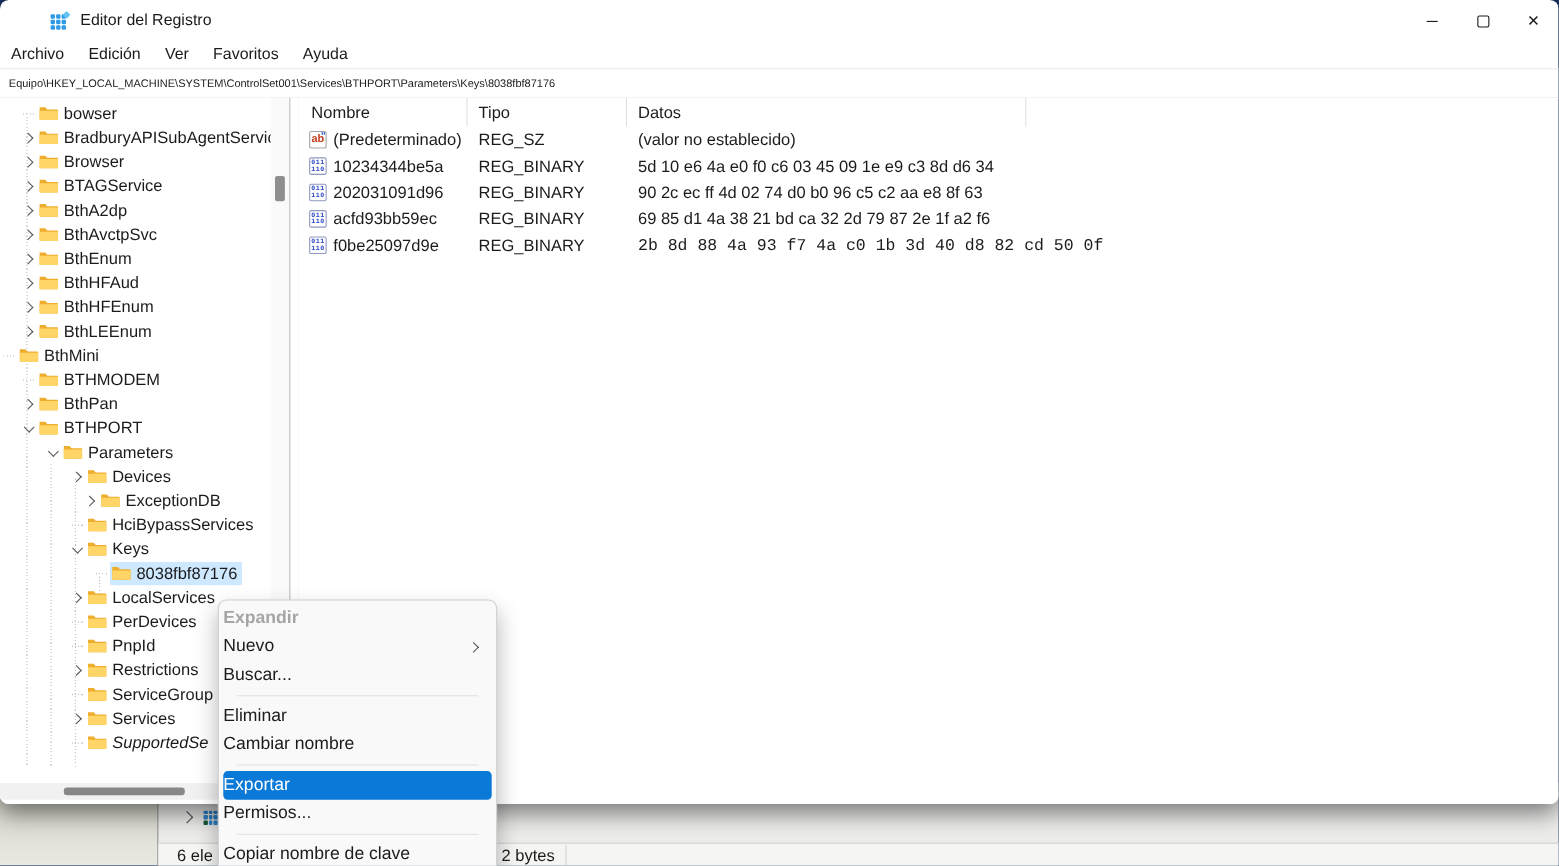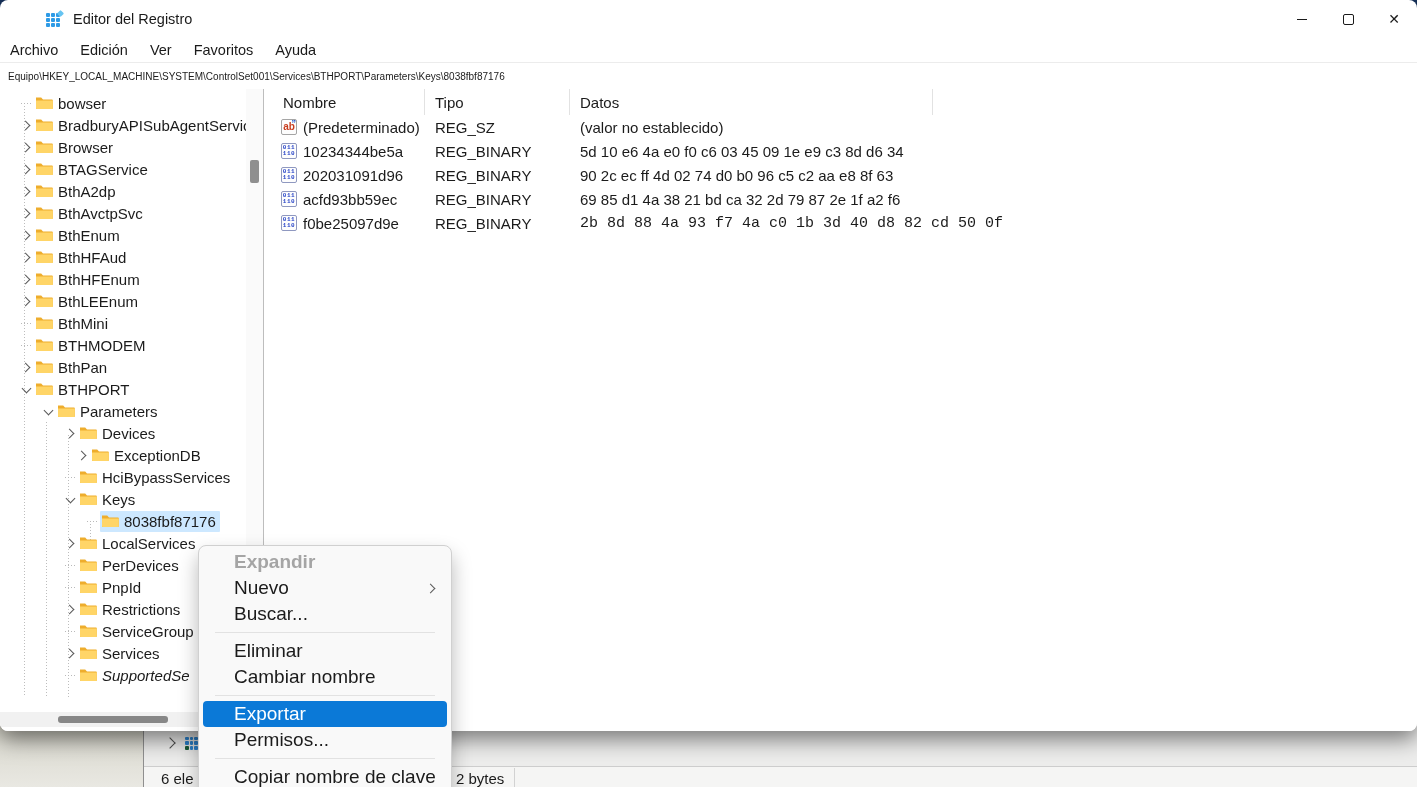--- a/index.html
+++ b/index.html
@@ -73,21 +73,21 @@
   .lcell{height:100%;display:flex;align-items:center;box-sizing:border-box;font-size:15px;color:#1b1b1b;white-space:nowrap;overflow:hidden;}
   .vicon{flex:none;width:16px;height:16px;border:1px solid #a5a5a5;border-radius:2px;background:#fdfdfd;margin-left:10px;margin-right:6px;position:relative;box-sizing:border-box;}
   .vicon.str{font-size:10px;font-weight:bold;color:#c83c1e;text-align:center;line-height:14px;}
   .vicon.str .q{position:absolute;right:0px;top:-4px;color:#2456c8;font-size:9px;}
   .vicon.bin{border-color:#8f98c0;display:flex;flex-direction:column;align-items:center;justify-content:center;}
   .vicon.bin i{font-style:normal;font-family:"Liberation Mono","DejaVu Sans Mono",monospace;font-size:6px;line-height:6px;color:#2a46c8;font-weight:bold;letter-spacing:.5px;}
 
   
   .cmenu{position:absolute;left:198px;top:545px;width:254px;height:262px;background:#f9f9f9;border:1px solid #d0d0d0;border-radius:8px 8px 8px 8px;box-shadow:0 10px 20px rgba(0,0,0,.28);box-sizing:border-box;padding-top:3px;z-index:20;}
   .citem{height:26px;display:flex;align-items:center;margin:0 4px;border-radius:4px;position:relative;}
-  .citem .clabel{margin-left:31px;font-size:19px;color:#1b1b1b;}
+  .citem .clabel{font-size:16px;color:#1b1b1b;}
   .citem.disabled .clabel{color:#a5a5a5;font-weight:bold;}
   .citem.hl{background:#0b79d7;}
   .citem.hl .clabel{color:#ffffff;}
   .citem .subarrow{position:absolute;right:13px;width:6px;height:6px;border-right:1.4px solid #5a5a5a;border-bottom:1.4px solid #5a5a5a;transform:rotate(-45deg);}
   .csep{height:1px;background:#e2e2e2;margin:5px 16px;}
 </style>
 </head>
 <body>
 
 <div class="screen">
@@ -277,21 +277,21 @@
               <span class="chev r"></span>
             </span>
             <span class="sel-wrap">
               <svg class="folder" width="18" height="14" viewBox="0 0 18 14">
                 <path d="M1 1.5 h5.2 l1.8 2 h9 a0.8 0.8 0 0 1 0.8 0.8 V12.2 a0.8 0.8 0 0 1 -0.8 0.8 H1.8 A0.8 0.8 0 0 1 1 12.2 Z" fill="#eead2d"></path>
                 <path d="M1 4.6 h16.8 V12.2 a0.8 0.8 0 0 1 -0.8 0.8 H1.8 A0.8 0.8 0 0 1 1 12.2 Z" fill="#ffd567"></path>
               </svg>
               <span class="tlabel">BthLEEnum</span>
             </span>
           </div>
-          <div class="trow" style="padding-left: 18px;">
+          <div class="trow" style="">
             <span class="chev-slot">
               <span class="stub"></span>
             </span>
             <span class="sel-wrap">
               <svg class="folder" width="18" height="14" viewBox="0 0 18 14">
                 <path d="M1 1.5 h5.2 l1.8 2 h9 a0.8 0.8 0 0 1 0.8 0.8 V12.2 a0.8 0.8 0 0 1 -0.8 0.8 H1.8 A0.8 0.8 0 0 1 1 12.2 Z" fill="#eead2d"></path>
                 <path d="M1 4.6 h16.8 V12.2 a0.8 0.8 0 0 1 -0.8 0.8 H1.8 A0.8 0.8 0 0 1 1 12.2 Z" fill="#ffd567"></path>
               </svg>
               <span class="tlabel">BthMini</span>
             </span>

